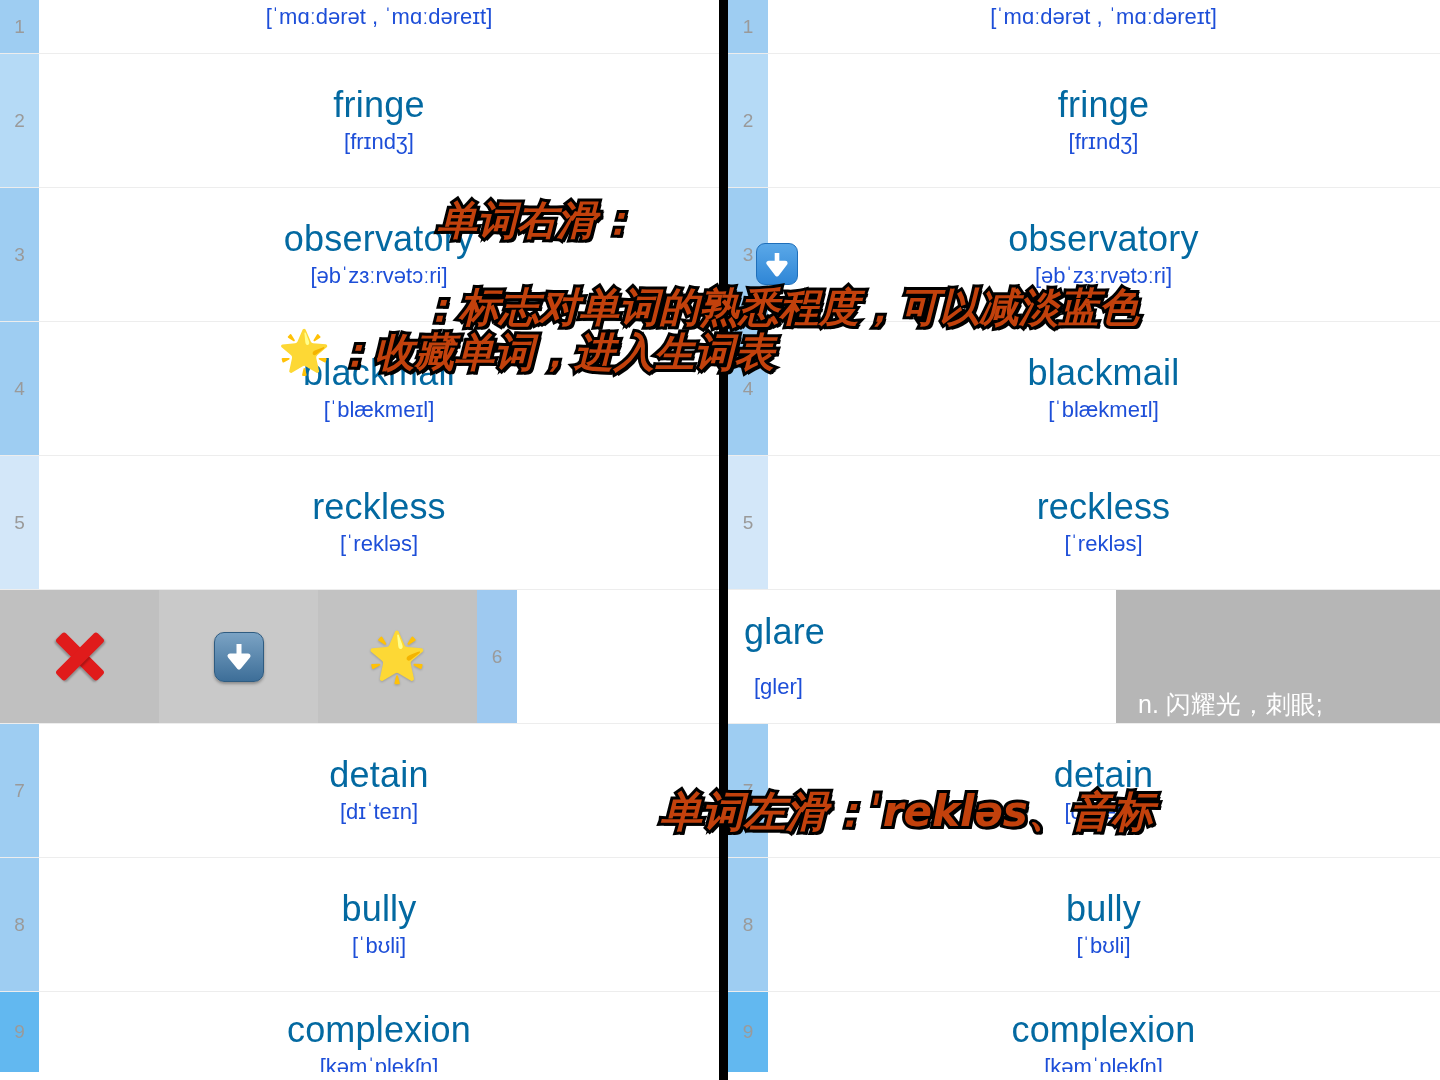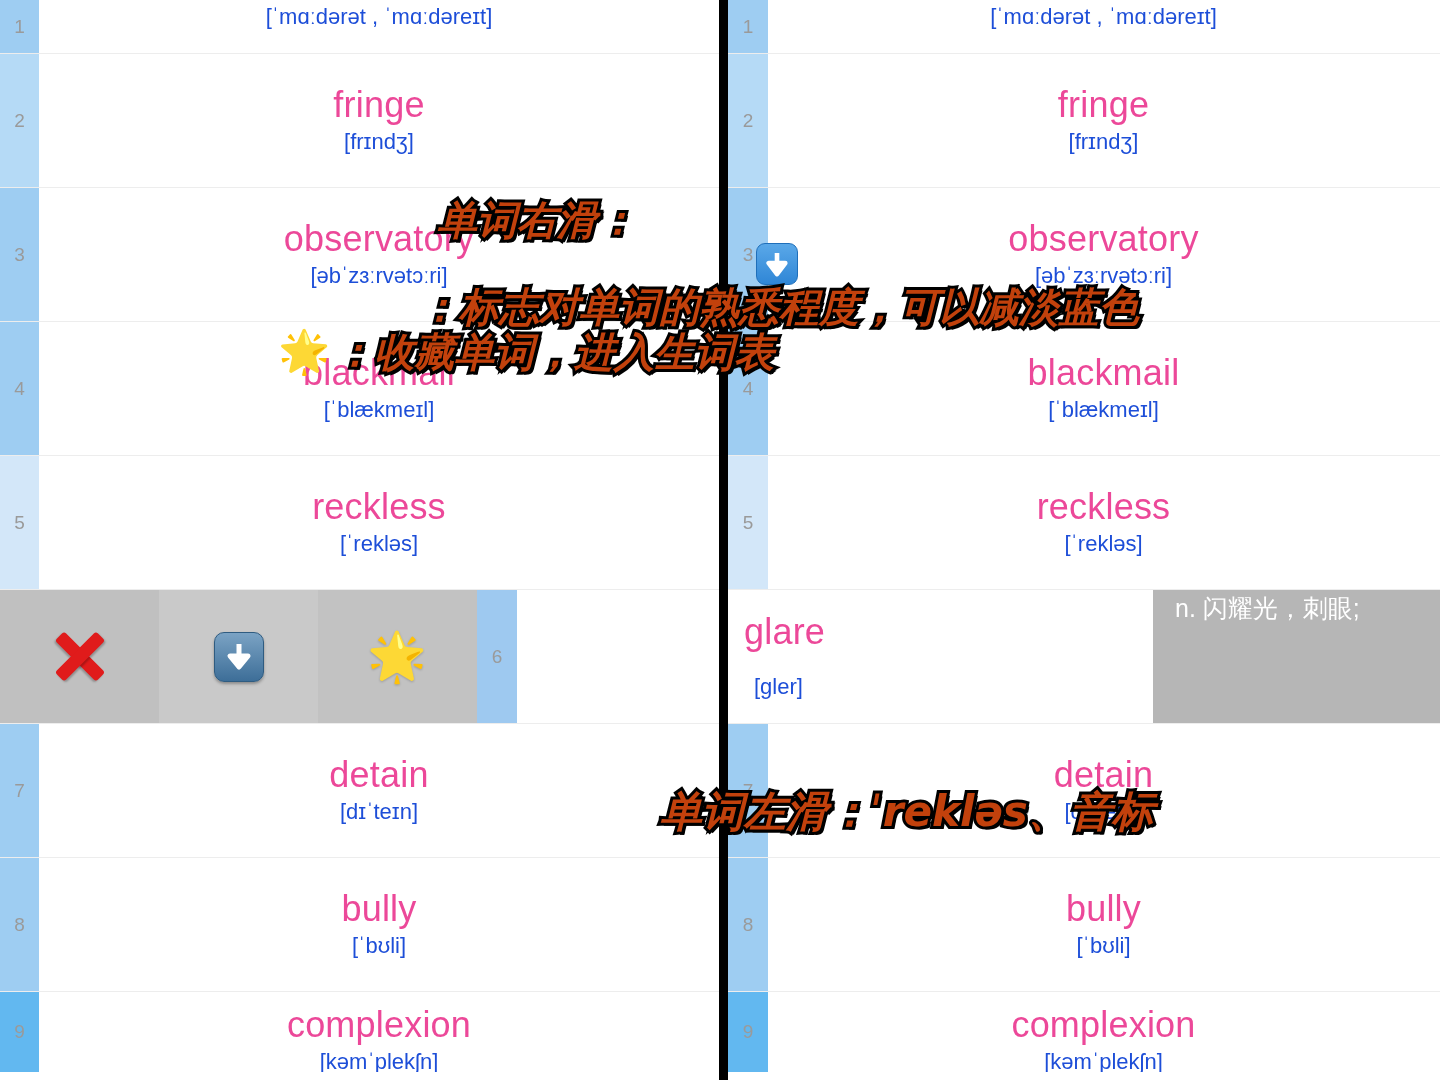--- a/index.html
+++ b/index.html
@@ -21,23 +21,23 @@
   .row.partial-bot { height:80px; border-bottom:none; }
 
   .idx { position:absolute; left:0; top:0; width:39px; height:100%;
          display:flex; align-items:center; justify-content:center;
          font-size:19px; color:#9a9a9a; }
   .panel-right .idx { width:40px; }
 
   .wordblock { position:absolute; left:39px; right:0; top:0; height:100%;
                display:flex; flex-direction:column; align-items:center; justify-content:center; }
   .row.partial-top .wordblock { justify-content:flex-start; padding-top:0; }
-  .row.partial-bot .wordblock { justify-content:center; padding-top:18px; }
-
-  .word   { font-size:36px; color:#ec4899; font-weight:400; line-height:1.12; letter-spacing:.2px; }
+  .row.partial-bot .wordblock { justify-content:space-between; padding-top:18px; }
+
+  .word   { font-size:36px; color:#0369a1; font-weight:400; line-height:1.12; letter-spacing:.2px; }
   .phon   { font-size:22px; color:#1d4ed8; line-height:1.35; margin-top:2px; }
 
   
   .row.swiped-right { background:#c6c6c6; }
   .actions { position:absolute; left:0; top:0; height:100%; display:flex; }
   .act { width:159px; height:100%; display:flex; align-items:center; justify-content:center;
          font-size:46px; line-height:1; }
   .act-x    { background:#c0c0c0; }
   .act-down { background:#c9c9c9; }
   .act-star { background:#c2c2c2; }
@@ -52,23 +52,23 @@
       background:linear-gradient(#7ba3c4,#3d6e98); display:flex; align-items:center;
       justify-content:center; box-shadow:0 2px 3px rgba(0,0,0,.3); border:1px solid #2f5c81; }
   .down-glyph svg { display:block; }
   .star-glyph { font-size:48px; line-height:1; filter:drop-shadow(0 1px 1px rgba(0,0,0,.2)); }
   .swiped-right .idx { background:#9ec9f0 !important; }
   .swiped-right-filler { position:absolute; left:517px; right:0; top:0; height:100%; background:#fff; }
 
   
   .row.swiped-left .idx { background:#fff !important; color:#fff; }
   .row.swiped-left .wordblock { align-items:flex-start; padding-left:16px; justify-content:center; }
-  .defpanel { position:absolute; right:0; top:0; width:287px; height:100%;
+  .defpanel { position:absolute; right:0; top:0; width:324px; height:100%;
               background:#b6b6b6; display:flex; flex-direction:column;
-              align-items:flex-start; justify-content:flex-start; padding:0 22px;margin-left:15px; }
+              align-items:flex-start; justify-content:flex-end; padding:0 22px;margin-left:15px; }
   .defline { font-size:25px; color:#ffffff; line-height:1.5; white-space:nowrap; }
 
   
   .overlay { position:absolute; z-index:60; pointer-events:none; }
   .cap {
       font-family:"DejaVu Sans","Liberation Sans",sans-serif;
       font-weight:bold; font-style:italic;
       color:#c2410c;
       -webkit-text-stroke:6px #000;
       paint-order:stroke fill;

